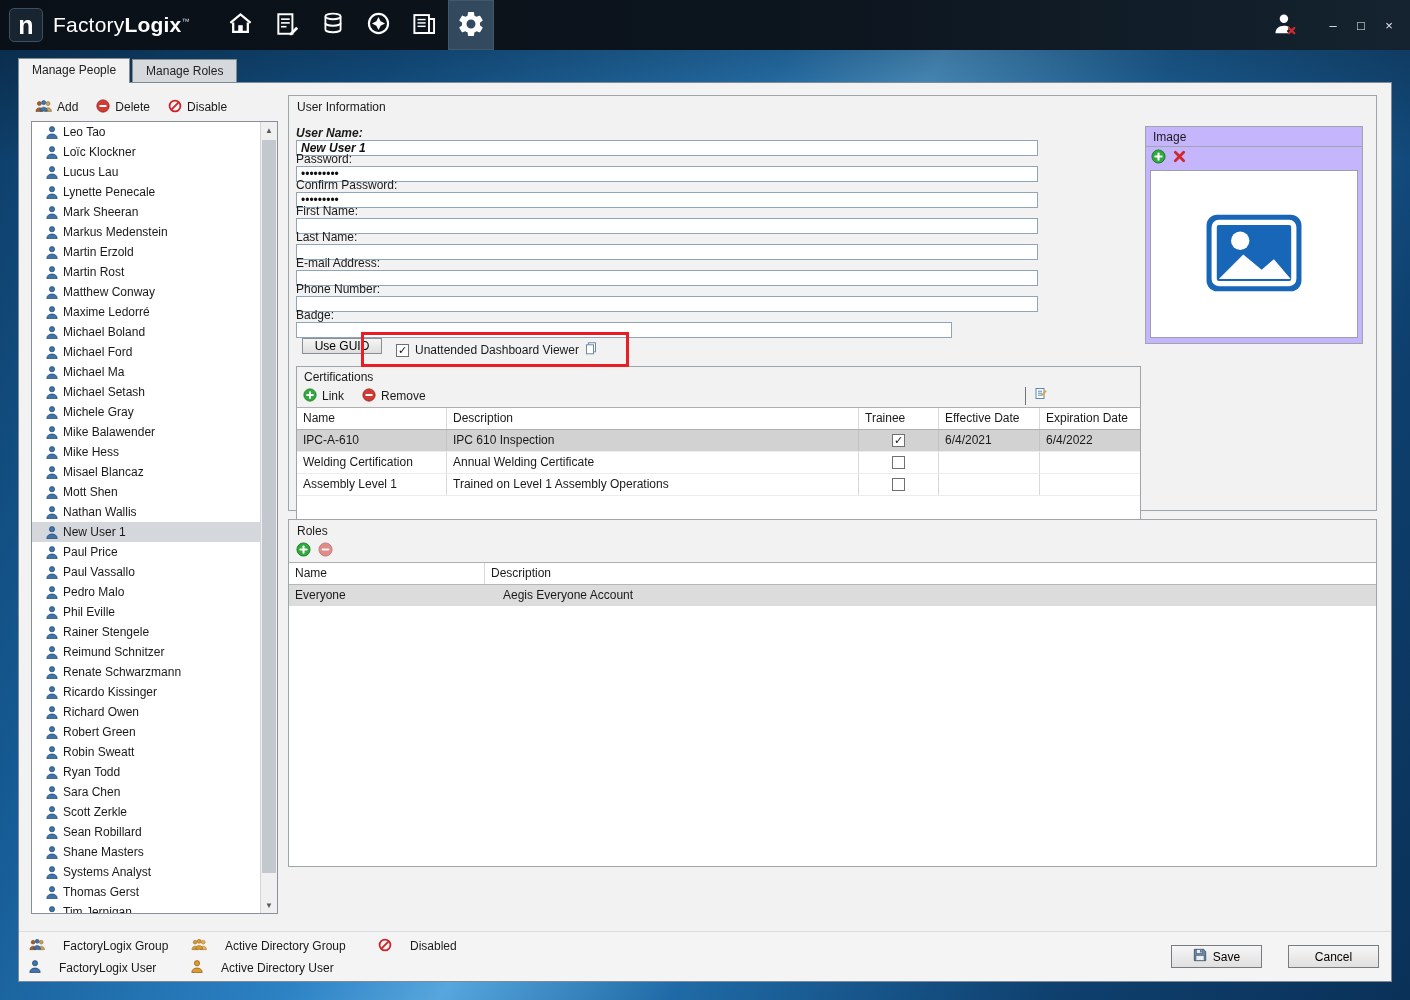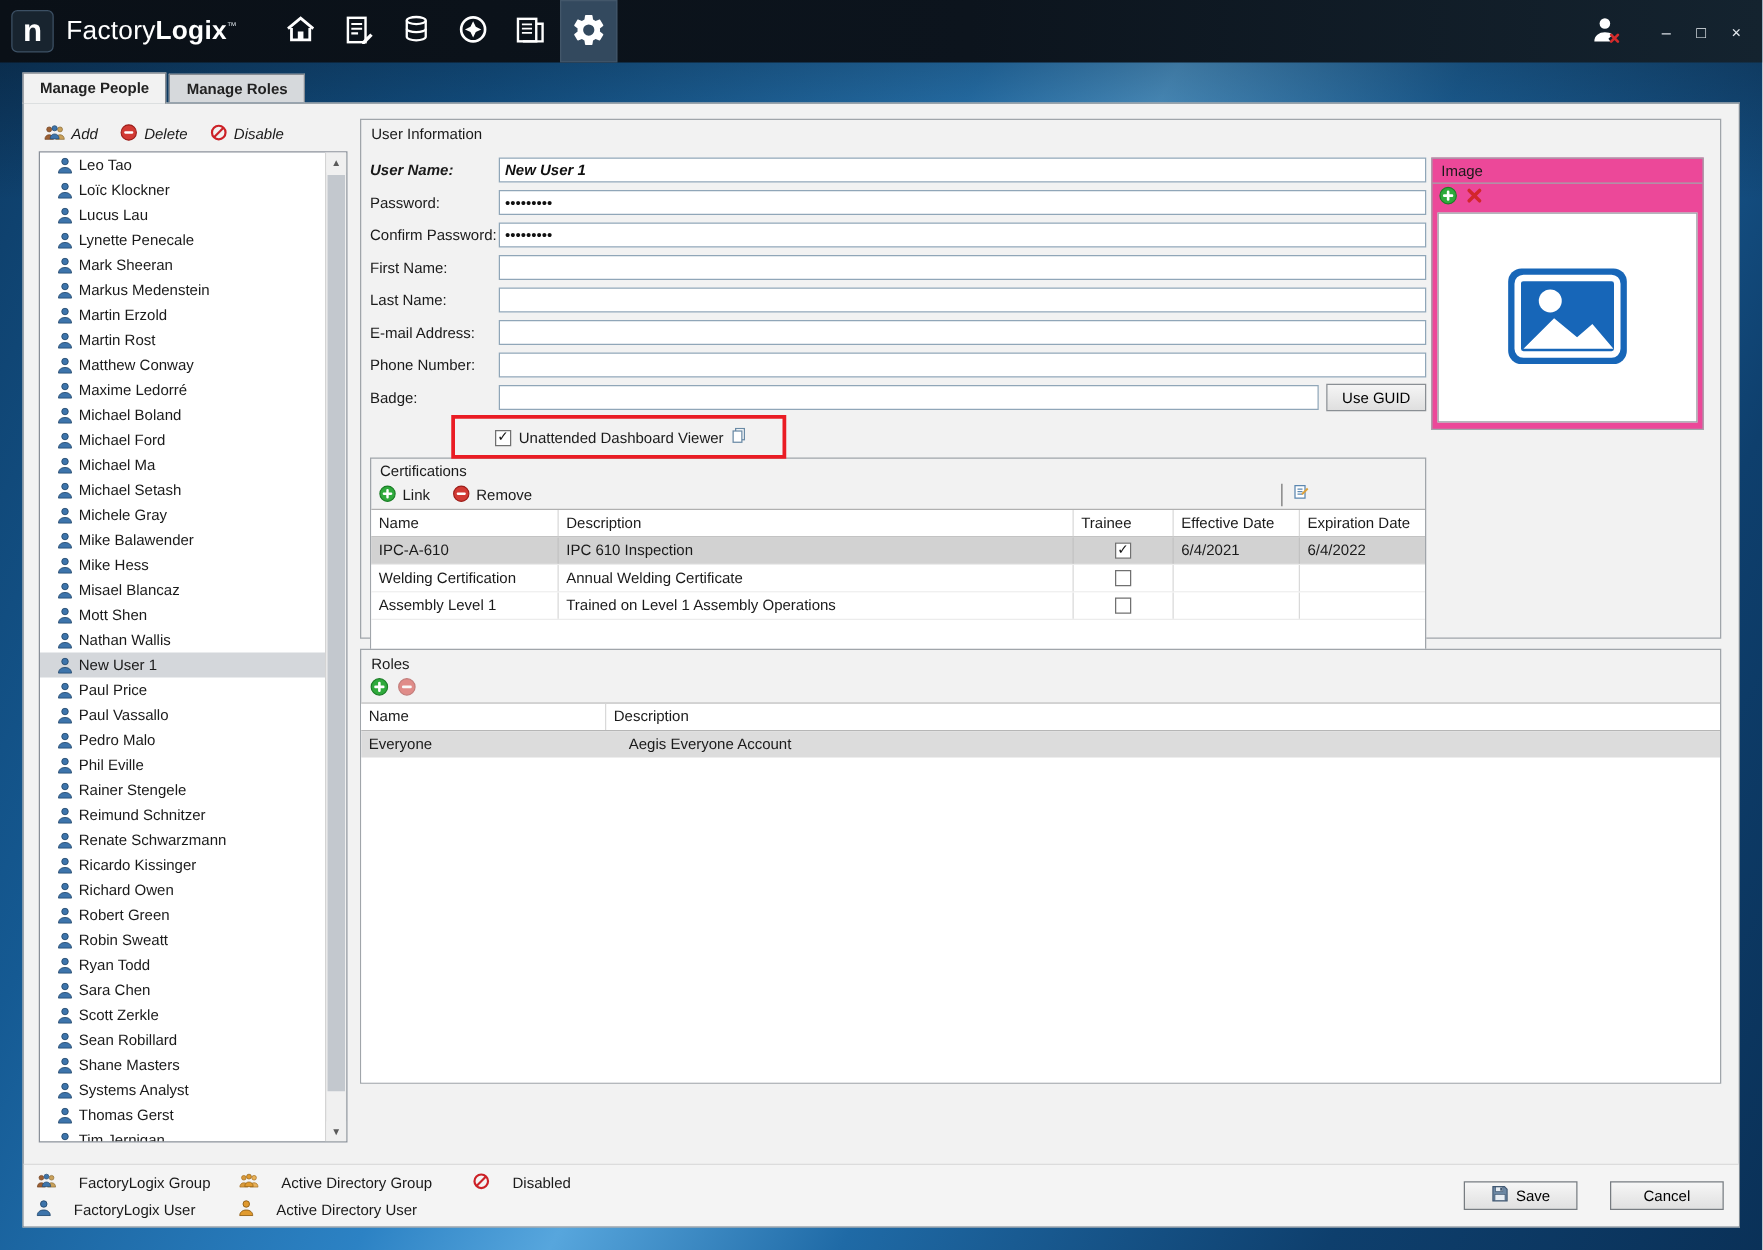--- a/index.html
+++ b/index.html
@@ -37,69 +37,69 @@
   .brand .tm { font-size:8px; vertical-align:super; color:#cfd6dc; }
   .navicons { display:flex; align-items:center; margin-left:28px; height:50px; }
   .nav-btn { width:46px; height:50px; display:grid; place-items:center; cursor:pointer; }
   .nav-btn.selected { background:#33495e; box-shadow: inset 0 0 0 1px rgba(255,255,255,.08); }
   .tb-right { margin-left:auto; display:flex; align-items:center; gap:6px; margin-right:10px; }
   .userx { width:34px; height:34px; display:grid; place-items:center; margin-right:14px; cursor:pointer; }
   .winbtn { color:#e6ebf0; width:22px; height:22px; display:grid; place-items:center; font-size:13px; cursor:pointer; }
 
   
   .workspace { position:absolute; left:18px; right:18px; top:58px; bottom:18px; display:flex; flex-direction:column; }
-  .tabs-row { height:24px; display:flex; align-items:flex-end;font-weight:bold; }
+  .tabs-row { height:24px; display:flex; align-items:flex-end; }
   .tab {
     padding:4px 13px 4px 13px; background:#d6d9dc; border:1px solid #868c93; border-bottom:none;
     margin-right:2px; color:#222; cursor:pointer; position:relative;
   }
   .tab.active { background:#f2f2f2; z-index:3; margin-bottom:-1px; padding-bottom:6px; }
   .main-panel { flex:1; background:#f2f2f2; border:1px solid #7f8a94; display:flex; flex-direction:column; min-height:0; z-index:2; }
   .content-row { flex:1; display:flex; min-height:0; }
 
   
   .left-panel { width:259px; padding:12px 0 0 12px; display:flex; flex-direction:column; min-height:0; }
-  .ppl-toolbar { height:24px; display:flex; align-items:center; gap:18px; padding-left:4px;font-style:italic; }
+  .ppl-toolbar { height:24px; display:flex; align-items:center; gap:18px; padding-left:4px; }
   .tb-item { display:flex; align-items:center; gap:5px; cursor:pointer; }
   .listbox { flex:1; margin:2px 0 17px 0; border:1px solid #8a9099; background:#fff; display:flex; min-height:0; overflow:hidden; }
   .list-items { flex:1; overflow:hidden; }
   .lrow { height:20px; display:flex; align-items:center; gap:5px; padding-left:14px; white-space:nowrap; cursor:pointer; }
   .lrow.sel { background:#d4d7db; }
   .lrow svg { flex:0 0 auto; }
   .vscroll { width:17px; background:#f0f0f0; border-left:1px solid #d4d4d4; position:relative; }
   .vs-arrow { position:absolute; left:0; width:16px; height:16px; display:grid; place-items:center; color:#5a5a5a; font-size:8px; background:#f0f0f0; cursor:pointer; }
   .vs-up { top:0; } .vs-down { bottom:0; }
   .vs-thumb { position:absolute; left:1px; right:1px; top:18px; bottom:40px; background:#c3c8ce; cursor:pointer; }
 
   
   .right-panel { flex:1; padding:12px 14px 0 10px; min-width:0; }
   .groupbox { border:1px solid #a0a5aa; background:#f2f2f2; position:relative; }
   .gb-title { padding:4px 8px 2px 8px; }
 
   .user-info { height:416px; }
   .fields { position:absolute; left:7px; top:30px; width:852px; }
-  .field-row { display:flex; align-items:center; height:20px; margin-bottom:6px; }
+  .field-row { display:flex; align-items:flex-start; height:20px; margin-bottom:6px;flex-direction:column; }
   .flabel { width:103px; flex:0 0 auto; }
   .flabel.strong { font-weight:bold; font-style:italic; }
   .tbx {
     height:20px; border:1px solid #90a6b8; background:#fff; padding:0 4px;
     font-family:"Liberation Sans",sans-serif; font-size:12px; color:#111; width:742px;
   }
   .tbx.username { font-weight:bold; font-style:italic; }
   .tbx.badge { width:656px; }
   .btn-sm {
     height:22px; width:80px; margin-left:6px; border:1px solid #8a8f94;
     background:linear-gradient(#f5f5f5,#dfdfdf); font-size:12px; cursor:pointer;
     font-family:"Liberation Sans",sans-serif;
   }
   .checkbox-row { display:flex; align-items:center; gap:6px; height:20px; margin:12px 0 0 100px; }
   .cb { width:13px; height:13px; border:1px solid #707070; background:#fff; display:inline-flex; align-items:center; justify-content:center; font-size:11px; line-height:1; color:#111; flex:0 0 auto; cursor:pointer; }
   .annotation-box { position:absolute; left:72px; top:236px; width:268px; height:35px; border:3px solid #ea1c24; pointer-events:none; z-index:4; }
 
-  .image-panel { position:absolute; top:30px; right:13px; width:218px; height:218px; border:1px solid #a0a5aa; background:#ec4899; display:flex; flex-direction:column; }
+  .image-panel { position:absolute; top:30px; right:13px; width:218px; height:218px; border:1px solid #a0a5aa; background:#c4b5fd; display:flex; flex-direction:column; }
   .image-header { height:20px; line-height:20px; padding-left:7px; border-bottom:1px solid #a0a5aa; }
   .image-icons { height:22px; display:flex; align-items:center; gap:7px; padding:0 5px; }
   .image-drop { flex:1; margin:1px 4px 5px 4px; border:1px solid #9aa0a6; background:#fff; display:grid; place-items:center; }
 
   .certs { position:absolute; left:7px; top:270px; width:845px; height:196px; border:1px solid #a0a5aa; background:#f2f2f2; display:flex; flex-direction:column; }
   .certs .gb-title { padding:3px 7px 1px 7px; }
   .cert-toolbar { height:22px; display:flex; align-items:center; padding:0 6px; }
   .cert-toolbar .tb-item { margin-right:18px; }
   .cert-tb-right { margin-left:auto; display:flex; align-items:flex-start; gap:5px; border-left:1px solid #737373; padding-left:9px; height:18px; cursor:pointer;flex-direction:column; }
   .cert-grid { display:grid; grid-template-columns:150px 412px 80px 101px 1fr; }

